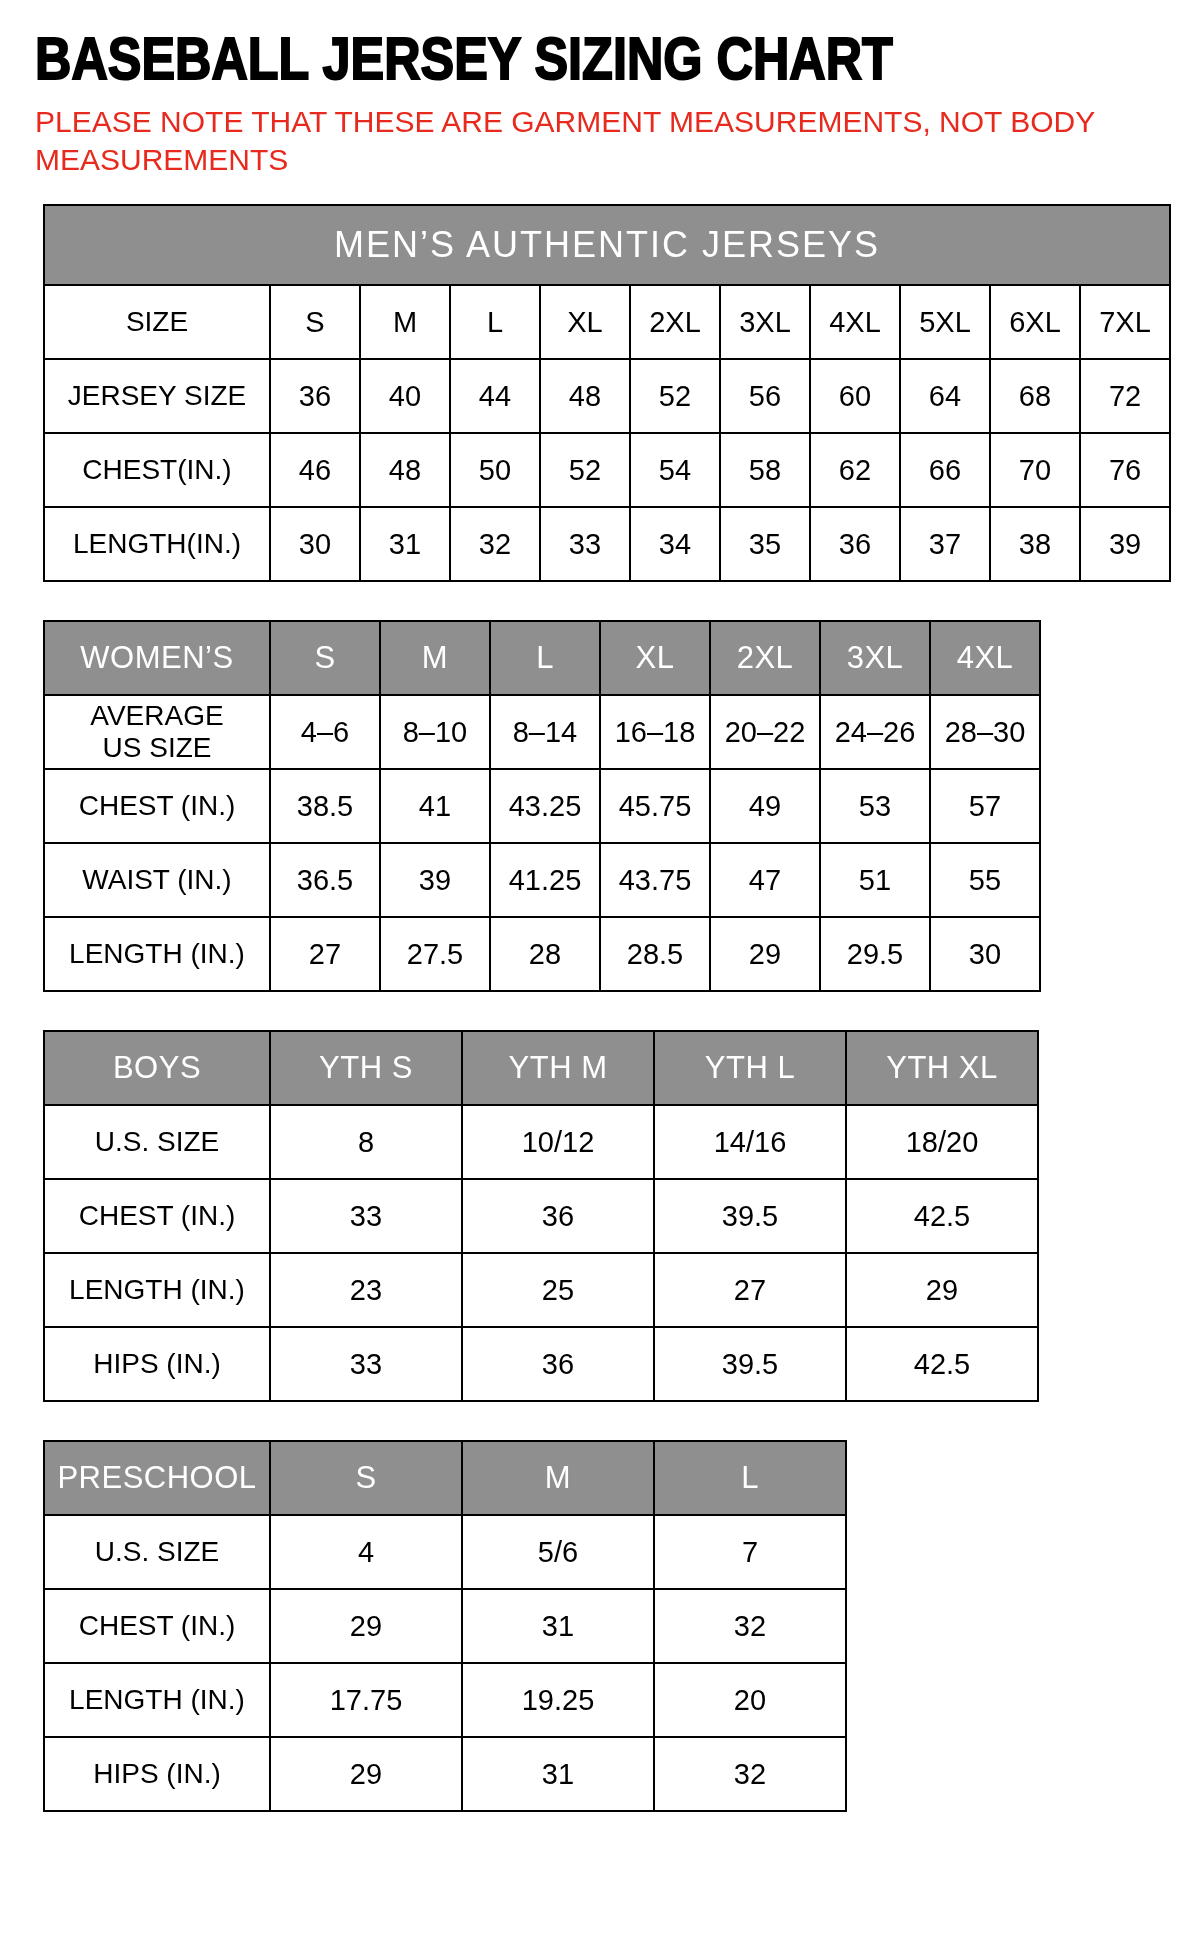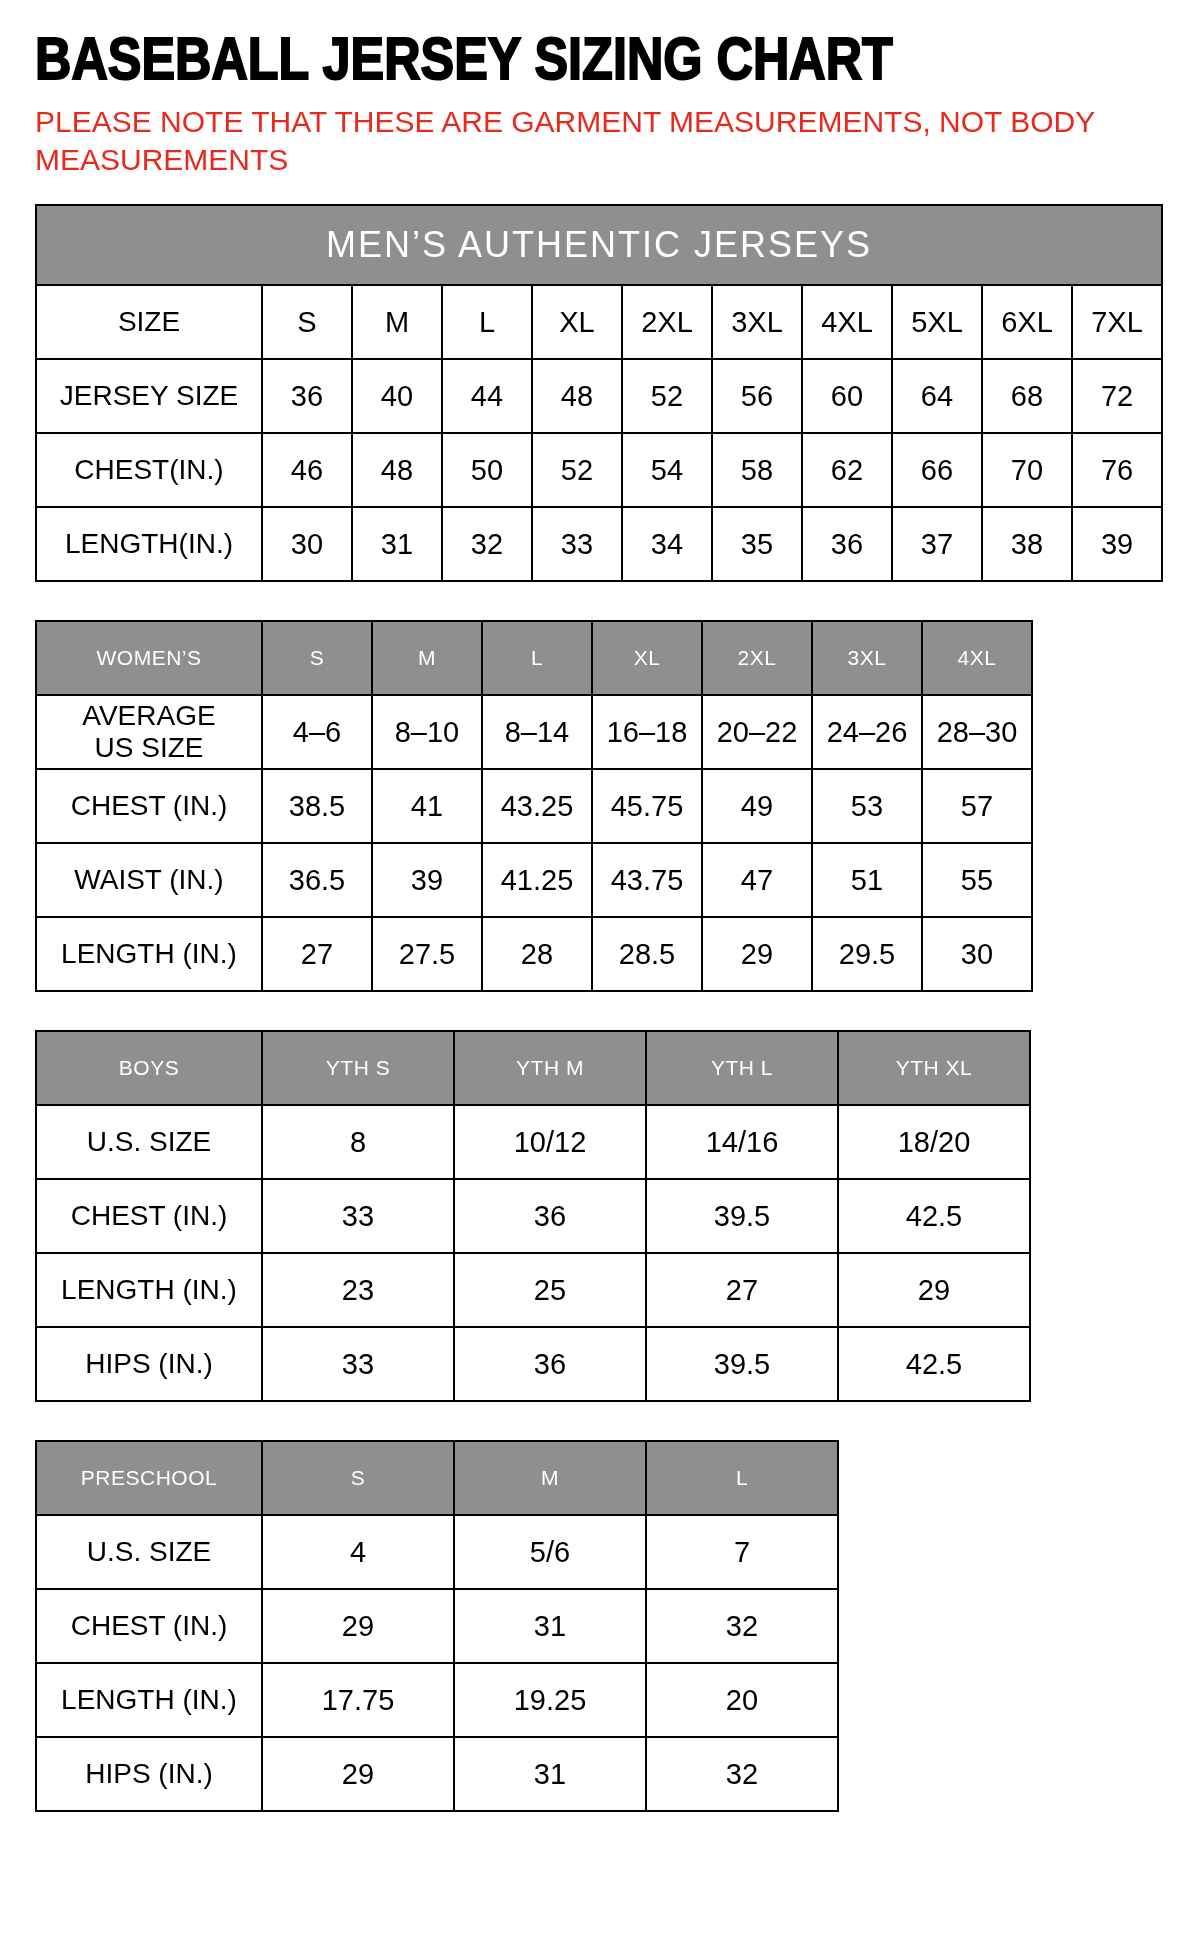--- a/index.html
+++ b/index.html
@@ -29,40 +29,40 @@
   .note{
     color:var(--accent-red);
     font-size:30px;
     line-height:1.25;
     margin:0 0 26px 0;
   }
 
   table.tbl{
     border-collapse:collapse;
     table-layout:fixed;
-    margin:0 0 38px 0;
+    margin:0 0 38px 8px;
     border-radius:31px;
   }
   .tbl td{
     border:2px solid var(--border-black);
     text-align:center;
     vertical-align:middle;
     font-size:29px;
     height:74px;
     padding:2px 4px;
     overflow:hidden;
   }
   .tbl td.lbl{
     font-size:28px;
     white-space:pre-line;
   }
   .tbl td.hdr{
     background:var(--header-gray);
     color:#fff;
-    font-size:21px;
+    font-size:31px;
     letter-spacing:0.5px;
   }
   .tbl td.banner{
     background:var(--header-gray);
     color:#fff;
     font-size:36px;
     letter-spacing:2px;
     height:80px;
   }
 

